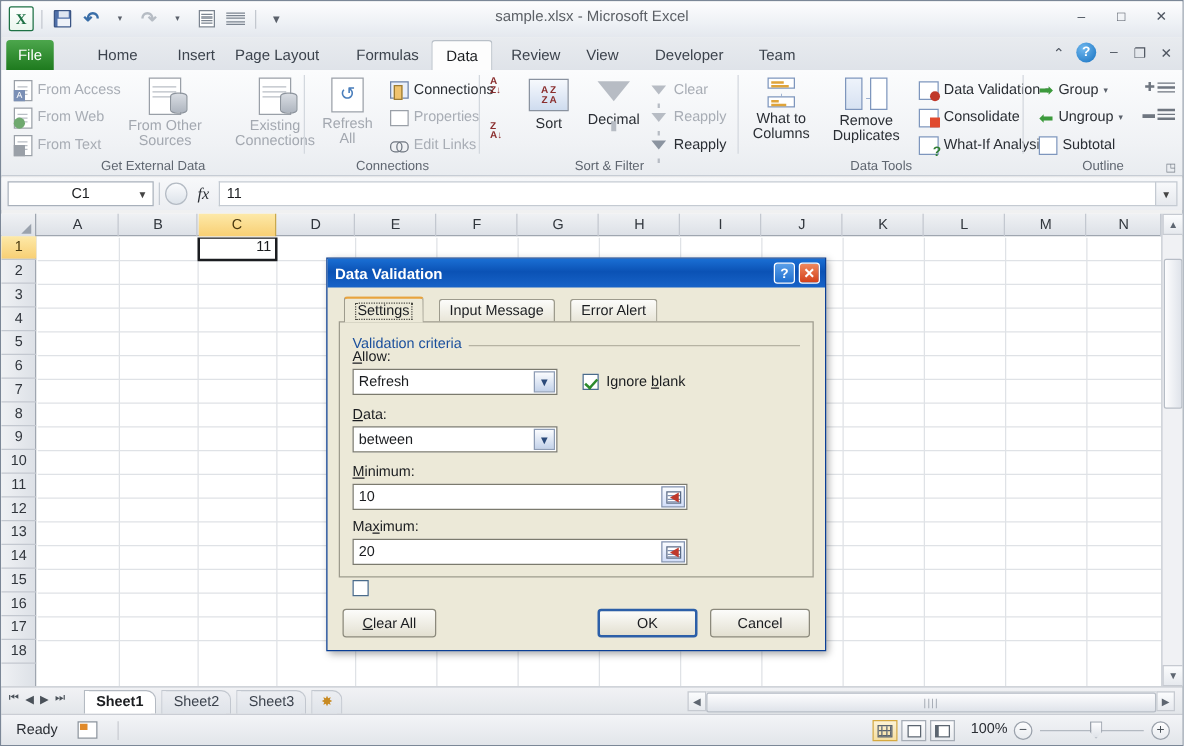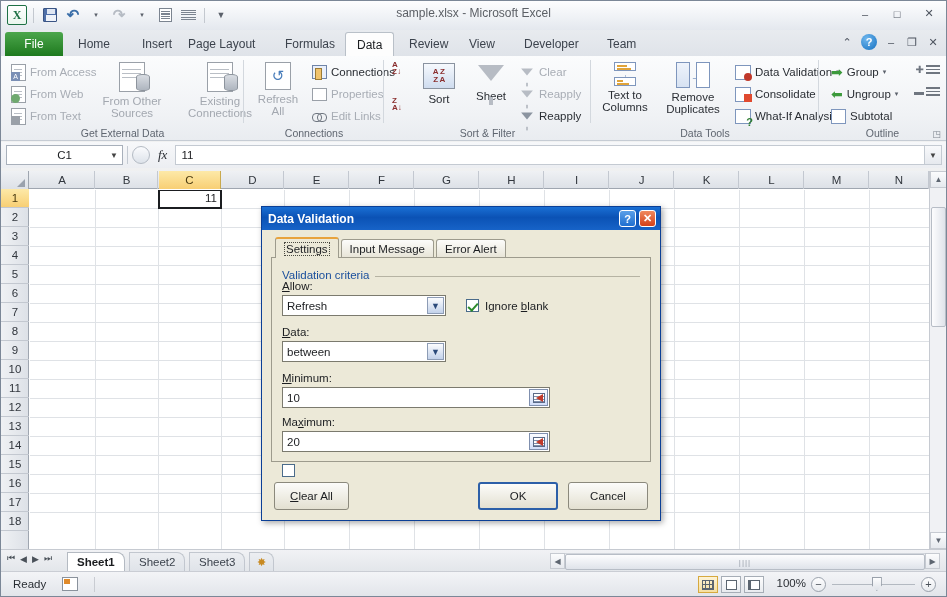--- a/index.html
+++ b/index.html
@@ -289,21 +289,21 @@
     width:17px;height:17px; border:1px solid #fff; border-radius:3px;
     display:flex;align-items:center;justify-content:center; font-size:11px; font-weight:bold; color:#fff;
     background: linear-gradient(#5a9fe8,#1f6fd0);
   }
   .dlg-tb.close { background: linear-gradient(#f0895e,#d3401a); }
   .dlg-body { position:absolute; left:0; top:23px; right:0; bottom:0; padding:8px 9px; }
   .tabs { display:flex; align-items:flex-end; height:20px; margin-left:4px; }
   .dtab {
     height:19px; line-height:18px; padding:0 8px; font-size:11.5px; color:#1b1d20;
     background: linear-gradient(#fcfcfa,#e7e4d6); border:1px solid #9d9b8d;
-    border-bottom:none; border-radius:3px 3px 0 0; margin-right:2px;
+    border-bottom:none; border-radius:3px 3px 0 0; margin-right:12px;
   }
   .dtab.active {
     height:21px; line-height:20px; background:#ece9d8;
     border-top:2px solid #e8a33d; position:relative; z-index:3;
   }
   .dtab.active span { border:1px dotted #4a4a42; padding:0 1px; }
   .tabpanel {
     background:#ece9d8; border:1px solid #9d9b8d; margin-top:-1px; height:205px; padding:8px 10px; position:relative;
   }
   .fieldset { position:relative; margin-top:4px; }
@@ -335,21 +335,21 @@
     border-top:4px solid transparent; border-bottom:4px solid transparent; border-right:7px solid #c0392b; }
   .chk {
     width:13px;height:13px;background:#fff;border:1px solid #4a6b8a; display:inline-flex;
     align-items:center;justify-content:center; position:relative;
   }
   .chk.checked:after {
     content:''; position:absolute; left:3px; top:1px; width:4px; height:8px;
     border:solid #2b8a2b; border-width:0 2px 2px 0; transform: rotate(42deg);
   }
   .btn {
-    height:28px; min-width:75px; padding:0 10px; font-size:11.5px; color:#1b1d20;
+    height:23px; min-width:75px; padding:0 10px; font-size:11.5px; color:#1b1d20;
     background: linear-gradient(#fcfcfa,#e3e0d1); border:1px solid #8b897c; border-radius:3px;
     display:flex; align-items:center; justify-content:center;
   }
   .btn.default { border:2px solid #2c5fa8; }
 </style>
 </head>
 <body>
 
 <div id="app">
 
@@ -387,21 +387,21 @@
     </div>
     <div class="title-text">sample.xlsx  -  Microsoft Excel</div>
     <div class="wbtns">
       <div class="wbtn">–</div>
       <div class="wbtn">□</div>
       <div class="wbtn">✕</div>
     </div>
   </div>
 
   <div class="tabsrow">
-    <div class="tab file" style="left:4px;width:58px;text-align:center;padding:0">File</div>
+    <div class="tab file" style="left:4px;width:38px;text-align:center;padding:0">File</div>
     <div class="tab" style="left:66px">Home</div>
     <div class="tab" style="left:130px">Insert</div>
     <div class="tab" style="left:176px">Page Layout</div>
     <div class="tab" style="left:273px">Formulas</div>
     <div class="tab active" style="left:344px">Data</div>
     <div class="tab" style="left:397px">Review</div>
     <div class="tab" style="left:457px">View</div>
     <div class="tab" style="left:512px">Developer</div>
     <div class="tab" style="left:595px">Team</div>
     <div class="tabs-right">
@@ -497,21 +497,21 @@
       </div>
       <div class="rbtn-big" style="position:absolute;left:33px;top:7px;width:44px">
         <span class="ic-sortbtn" style="margin-bottom:4px">
             <span>A<br>Z</span>
             <span>Z<br>A</span>
           </span>
         <span>Sort</span>
       </div>
       <div class="rbtn-big" style="position:absolute;left:85px;top:9px;width:44px">
         <span class="ic ic-filter" style="margin-bottom:9px"></span>
-        <span>Sheet</span>
+        <span>Decimal</span>
       </div>
       <div class="rbtn-small dim" style="position:absolute;left:133px;top:5px">
         <span class="ic ic-filter" style="transform:scale(.45);margin:0 -5px"></span>
         <span>Clear</span>
       </div>
       <div class="rbtn-small dim" style="position:absolute;left:133px;top:27px">
         <span class="ic ic-filter" style="transform:scale(.45);margin:0 -5px"></span>
         <span>Reapply</span>
       </div>
       <div class="rbtn-small" style="position:absolute;left:133px;top:49px">
@@ -528,21 +528,21 @@
           <span class="ic-gridrow" style="position:absolute;top:0;left:0">
               <i style="top:2px;width:10px"></i>
               <i style="top:5px;width:14px"></i>
             </span>
           <span style="position:absolute;left:9px;top:9px;color:#4a6ea9;font-size:9px">↓</span>
           <span class="ic-gridrow" style="position:absolute;top:15px;left:0">
               <i style="top:2px;width:6px"></i>
               <i style="top:5px;width:12px"></i>
             </span>
         </span>
-        <span style="width:56px">Text to Columns</span>
+        <span style="width:56px">What to Columns</span>
       </div>
       <div class="rbtn-big" style="position:absolute;left:70px;top:6px;width:64px">
         <span class="ic" style="margin-bottom:3px;width:34px;height:26px">
           <span class="ic-dupe" style="position:absolute;left:0;top:0"></span>
           <span style="position:absolute;left:15px;top:9px;font-size:9px;color:#4a6ea9">→</span>
           <span class="ic-dupe" style="position:absolute;right:0;top:0;background:#fff"></span>
         </span>
         <span style="width:64px">Remove Duplicates</span>
       </div>
       <div class="rbtn-small" style="position:absolute;left:142px;top:5px">

